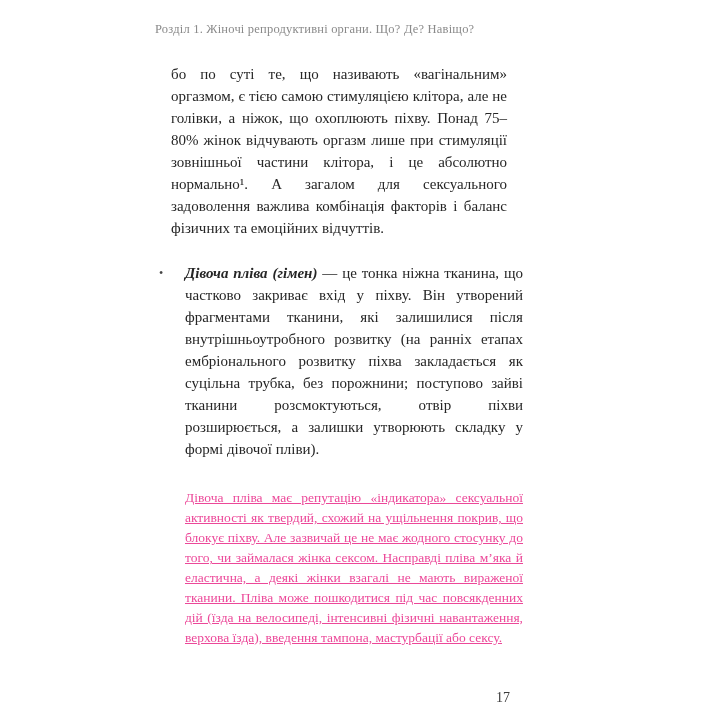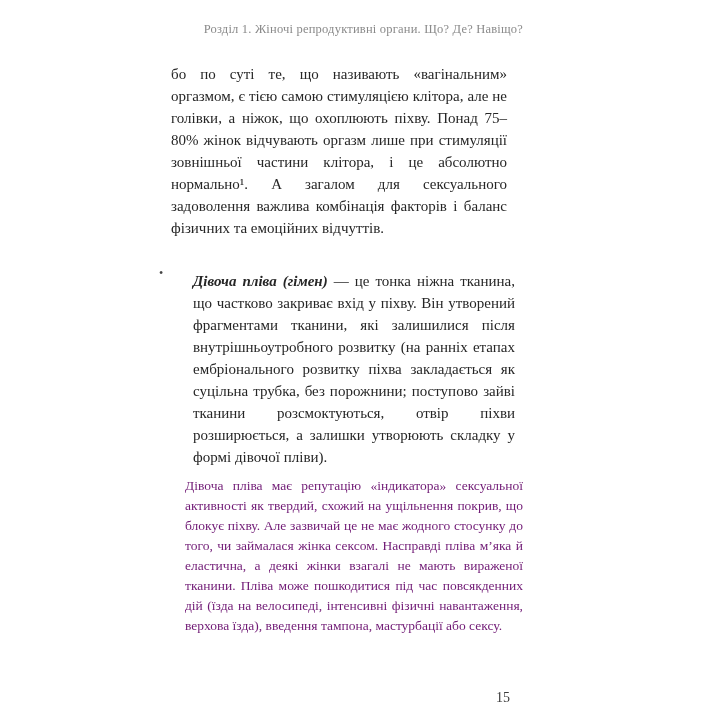--- a/index.html
+++ b/index.html
@@ -16,21 +16,21 @@
     color: #262626;
     overflow: hidden;
   }
   .column {
     position: absolute;
     left: 155px;
     top: 22px;
     width: 368px;
   }
   .running-head {
-    text-align: right;
+    text-align: left;
     font-size: 12.5px;
     color: #8a8a8a;
     letter-spacing: 0.2px;
     margin-bottom: 26px;
   }
   p.body {
     margin: 16px;
     font-size: 15px;
     line-height: 22px;
     text-align: justify;
@@ -42,41 +42,43 @@
   }
   .bullet-marker {
     flex: 0 0 30px;
     font-size: 12px;
     line-height: 22px;
     color: #444;
     padding-left: 4px;
     box-sizing: border-box;
   }
   .bullet-text {
-    margin: 8px;
+    margin: 0;
     flex: 1;
     font-size: 15px;
     line-height: 22px;
     text-align: justify;
     hyphens: auto;
   }
   .bullet-lead {
     font-style: italic;
     font-weight: bold;
   }
   .para-2 {
     margin-top: 23px;
   }
   .note-block {
+    margin-top: 28px;
     margin-left: 30px;
     font-size: 13.5px;
     line-height: 20px;
     text-align: justify;
-    color: #701a75;
+    color: #ec4899;
     hyphens: auto;
+    text-decoration: underline;
   }
   .page-number {
     position: absolute;
     right: 210px;
     bottom: 14px;
     font-size: 14px;
     color: #3a3a3a;
   }
 </style>
 </head>
@@ -92,14 +94,14 @@
     <div class="bullet-item">
       <span class="bullet-marker">•</span>
       <p class="bullet-text"><em class="bullet-lead">Дівоча пліва (гімен)</em><span> — це тонка ніжна тканина, що частково закриває вхід у піхву. Він утворений фрагментами тканини, які залишилися після внутрішньоутробного розвитку (на ранніх етапах ембріонального розвитку піхва закладається як суцільна трубка, без порожнини; поступово зайві тканини розсмоктуються, отвір піхви розширюється, а залишки утворюють складку у формі дівочої пліви).</span></p>
     </div>
 
 
     <div class="note-block">Дівоча пліва має репутацію «індикатора» сексуальної активності як твердий, схожий на ущільнення покрив, що блокує піхву. Але зазвичай це не має жодного стосунку до того, чи займалася жінка сексом. Насправді пліва м’яка й еластична, а деякі жінки взагалі не мають вираженої тканини. Пліва може пошкодитися під час повсякденних дій (їзда на велосипеді, інтенсивні фізичні навантаження, верхова їзда), введення тампона, мастурбації або сексу.</div>
 
   </div>
 
-  <div class="page-number">15</div>
+  <div class="page-number">17</div>
 </div>
 
 </body></html>

